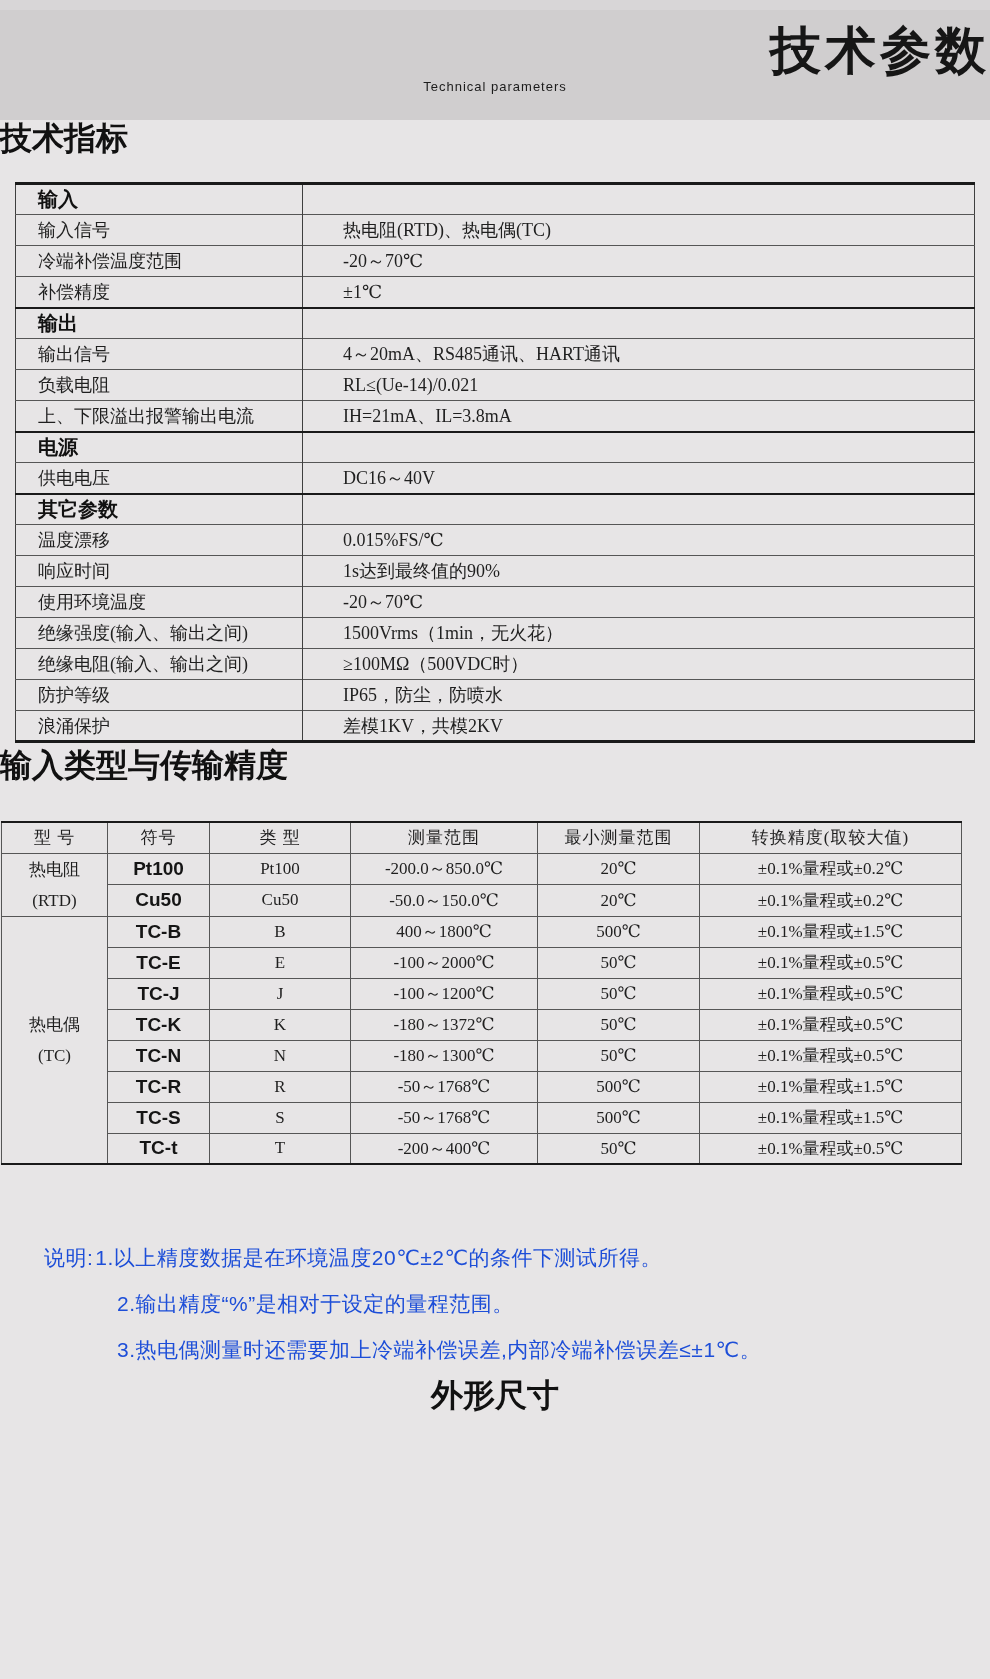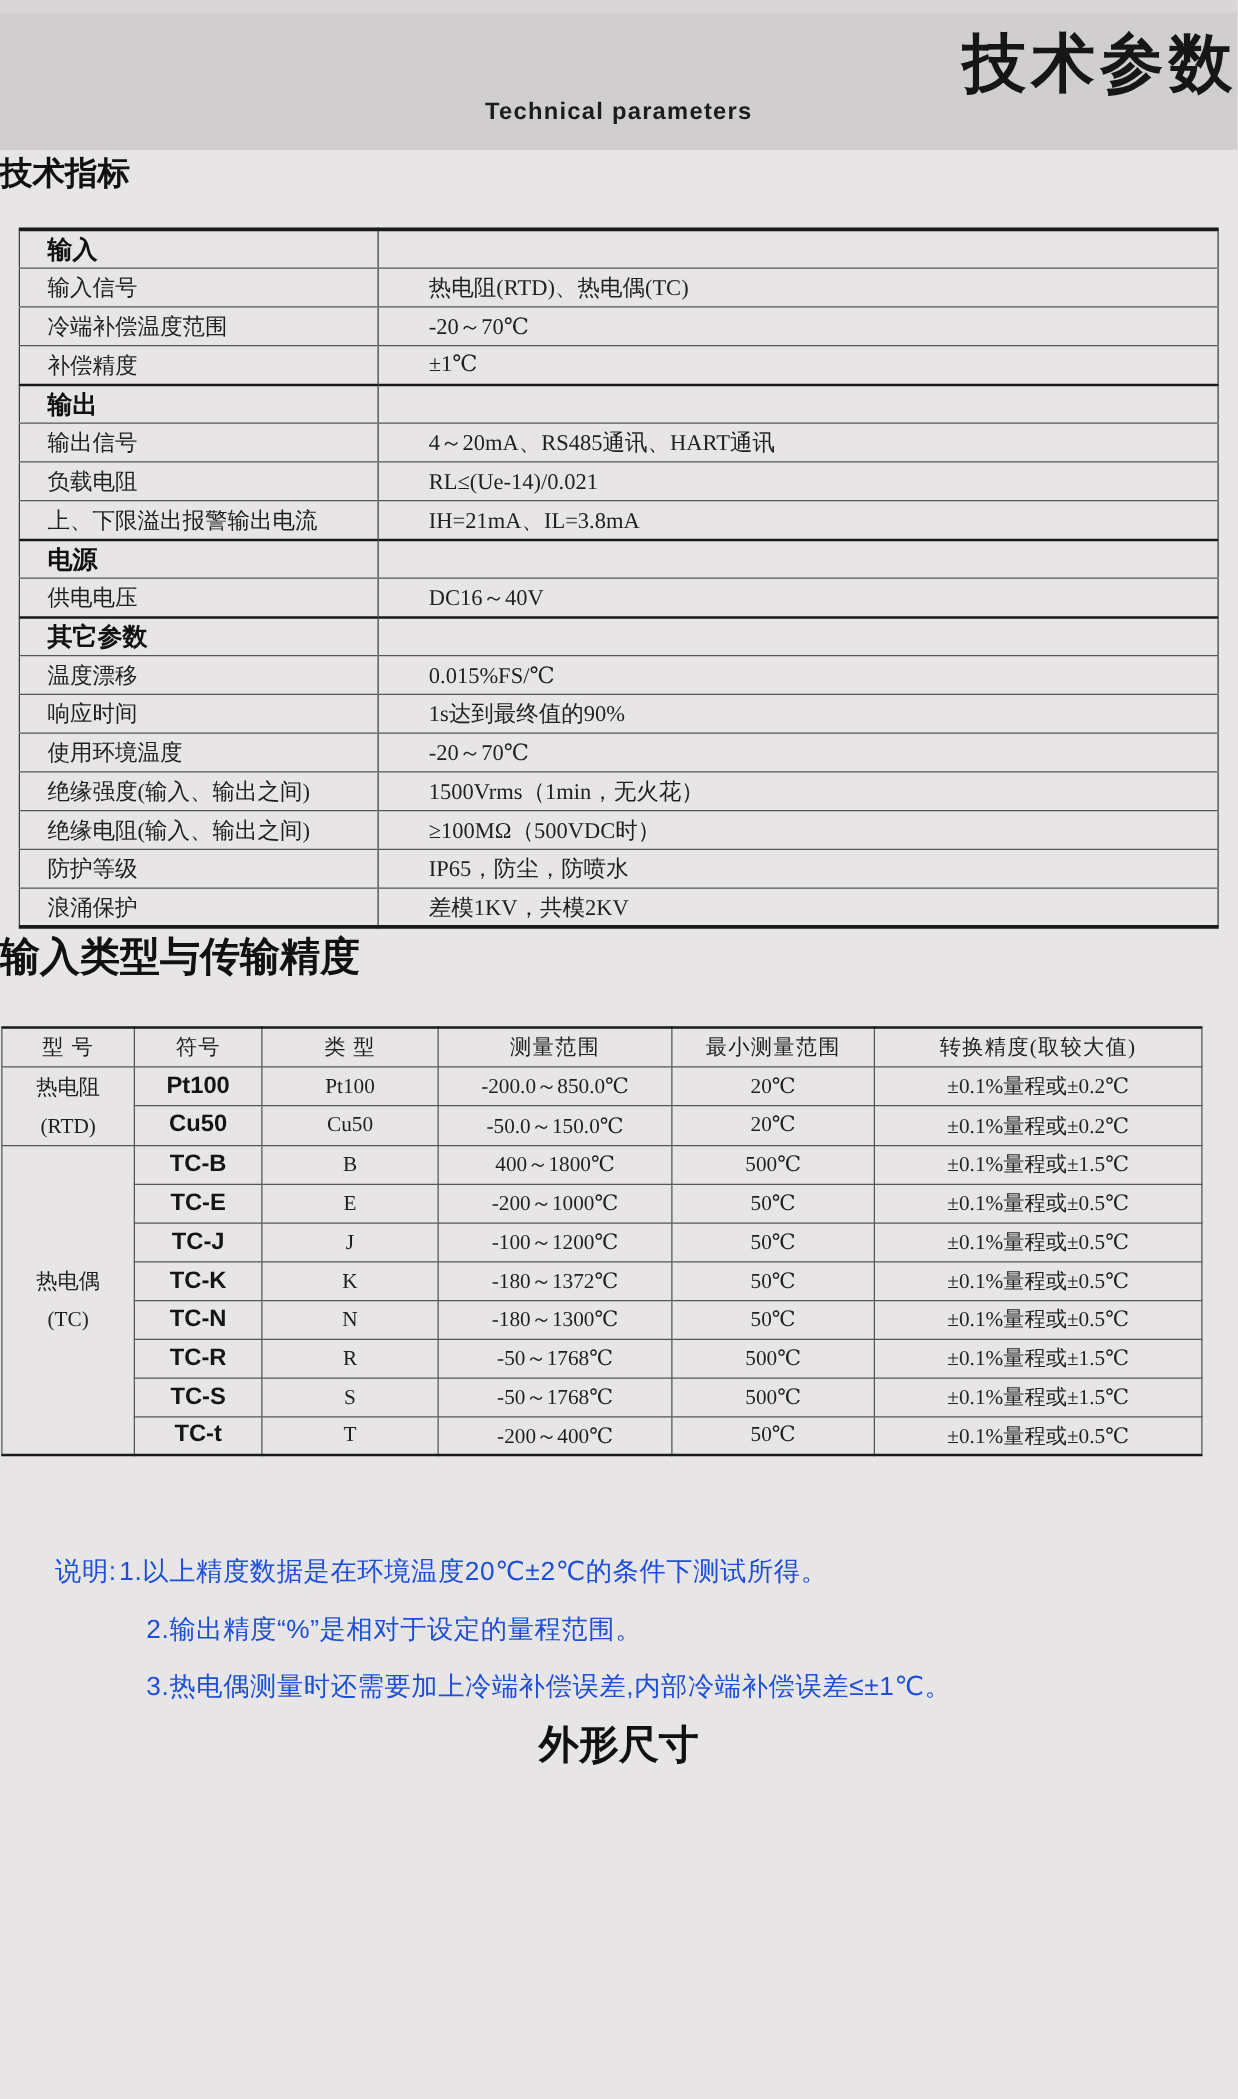--- a/index.html
+++ b/index.html
@@ -10,24 +10,24 @@
   *{box-sizing:border-box;}
   html,body{margin:0;padding:0;}
   body{
     width:990px;height:1679px;overflow:hidden;
     background:var(--page-bg);color:var(--text);
     font-family:"Liberation Sans","DejaVu Sans",sans-serif;
   }
   .top-strip{height:10px;background:var(--top-strip);}
   .band{height:110px;background:var(--band);text-align:center;padding-top:16px;}
   .band h1{margin:0;font-size:51px;font-weight:bold;letter-spacing:4px;line-height:50px;color:#161616;text-align:right;}
-  .band .subtitle{margin-top:3px;font-size:19px;letter-spacing:1px;color:#1c1c1c;font-weight:bold;}
+  .band .subtitle{margin-top:3px;font-size:13px;letter-spacing:1px;color:#1c1c1c;}
 
   h2.section-heading{margin:0;font-weight:bold;color:#111;}
-  .sec1{margin:38px 0 0 38px;font-size:26px;line-height:36px;}
+  .sec1{margin:38px 0 0 38px;font-size:32px;line-height:36px;}
   .sec2{margin:88px 0 0 30px;font-size:32px;line-height:44px;}
   .sec3{margin:50px 0 0 0;font-size:32px;line-height:44px;text-align:center;}
 
   table{border-collapse:collapse;table-layout:fixed;border-radius:24px;}
 
   
   .spec-table{
     width:960px;margin:26px 0 0 15px;
     border-top:3px solid var(--border-heavy);
     border-bottom:3px solid var(--border-heavy);
@@ -211,21 +211,21 @@
       </td>
       <td class="sym">TC-B</td>
       <td>B</td>
       <td>400～1800℃</td>
       <td>500℃</td>
       <td>±0.1%量程或±1.5℃</td>
     </tr>
     <tr>
       <td class="sym">TC-E</td>
       <td>E</td>
-      <td>-200～1000℃</td>
+      <td>-100～2000℃</td>
       <td>50℃</td>
       <td>±0.1%量程或±0.5℃</td>
     </tr>
     <tr>
       <td class="sym">TC-J</td>
       <td>J</td>
       <td>-100～1200℃</td>
       <td>50℃</td>
       <td>±0.1%量程或±0.5℃</td>
     </tr>

